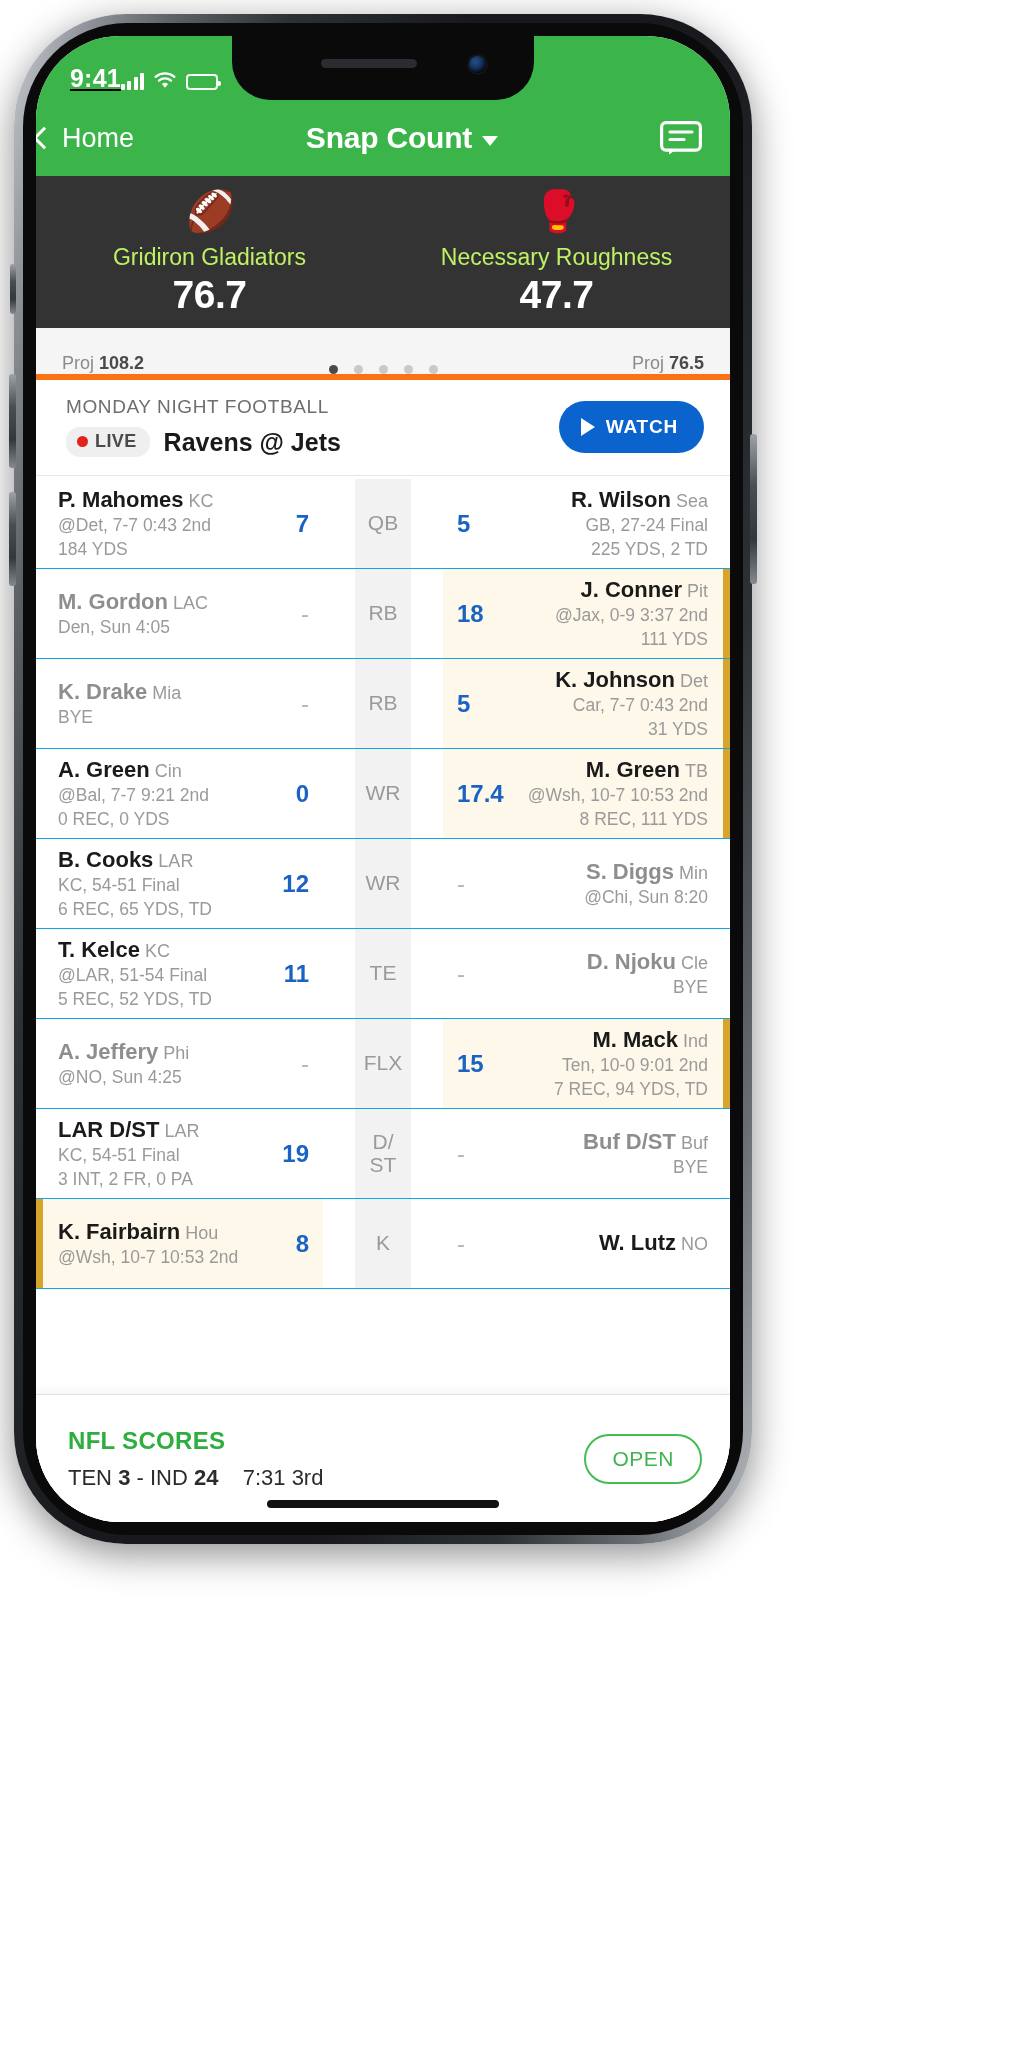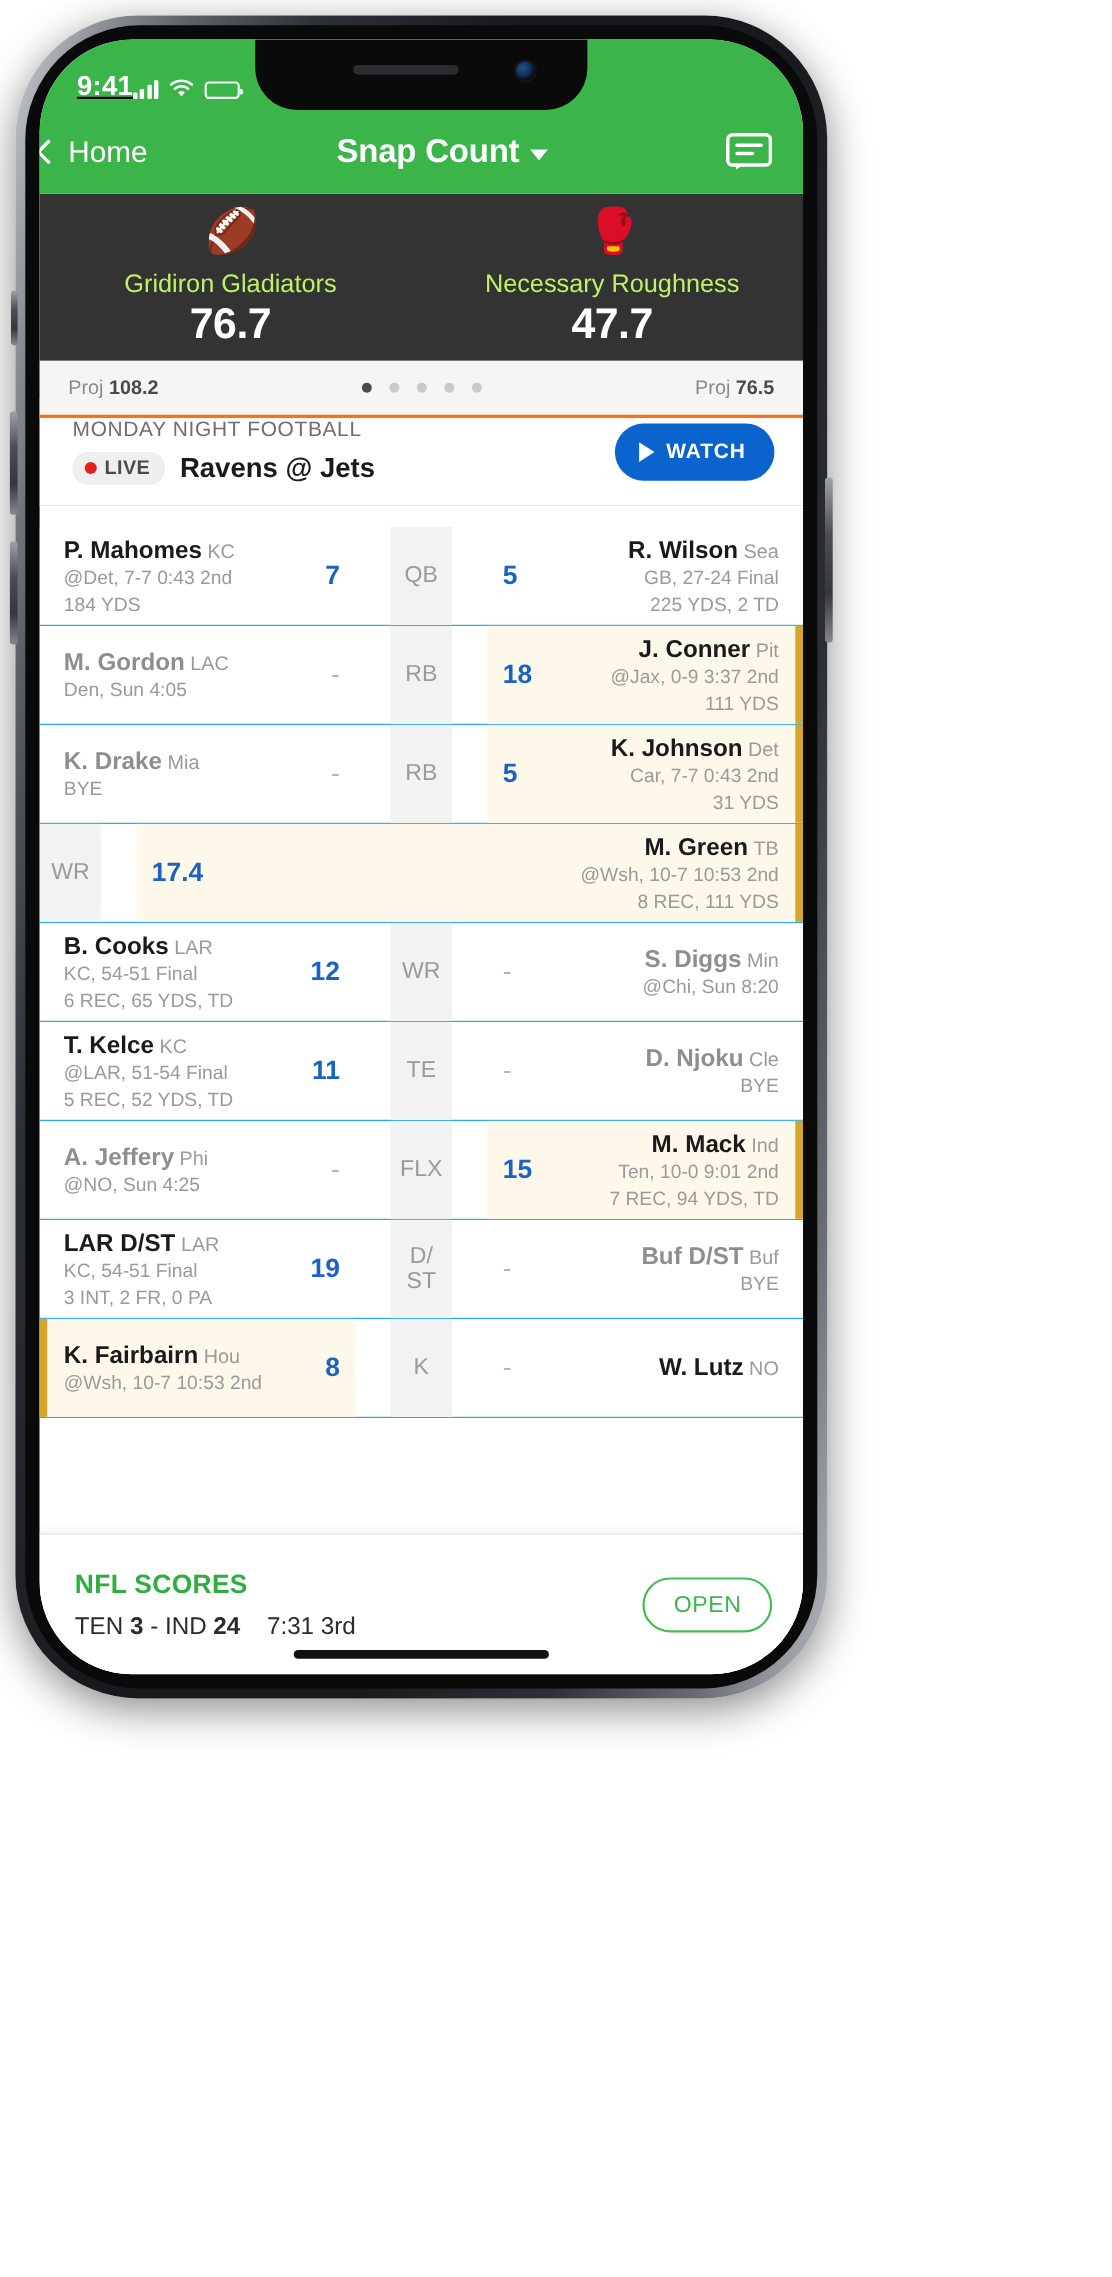--- a/index.html
+++ b/index.html
@@ -229,39 +229,39 @@
     margin-top: 2px;
     letter-spacing: -.5px;
   }
 
   
   #proj-bar {
     position: absolute;
     top: 292px; left: 0; right: 0;
     height: 52px;
     background: #f5f5f5;
-    border-bottom: 3px solid #f97316;
-    display: flex;
-    align-items: center;
+    border-bottom: 6px solid #f97316;
+    display: flex;
+    align-items: flex-end;
     z-index: 10;
     padding: 0 26px;
     box-sizing: border-box;
   }
   .proj-side { font-size: 18px; color: #8b8b8b; white-space: nowrap; }
   .proj-side b { color: #4a4a4a; font-weight: 700; }
   #proj-left { flex: 1; text-align: left; }
   #proj-right { flex: 1; text-align: right; }
   #page-dots { display: flex; gap: 16px; align-items: center; }
   #page-dots span { width: 9px; height: 9px; border-radius: 50%; background: #c9c9c9; display:block; }
   #page-dots span.active { background: #4a4a4a; }
 
   
   #mnf-banner {
     position: absolute;
-    top: 326px; left: 0; right: 0;
+    top: 342px; left: 0; right: 0;
     height: 98px;
     background: #fff;
     border-bottom: 1px solid #e6e6e6;
     display: flex;
     align-items: center;
     z-index: 9;
     padding: 0 26px 0 30px;
     box-sizing: border-box;
   }
   #mnf-left { flex: 1; }
@@ -607,20 +607,28 @@
           <div class="side right hl">
             <div class="pinfo">
               <div class="pname"><span>K. Johnson</span><span class="pteam">Det</span></div>
               <div class="pmeta">Car, 7-7 0:43 2nd</div>
               <div class="pmeta">31 YDS</div>
             </div>
             <div class="pscore">5</div>
           </div>
         </div>
         <div class="player-row">
+          <div class="side left">
+            <div class="pinfo">
+              <div class="pname"><span>A. Green</span><span class="pteam">Cin</span></div>
+              <div class="pmeta">@Bal, 7-7 9:21 2nd</div>
+              <div class="pmeta">0 REC, 0 YDS</div>
+            </div>
+            <div class="pscore">0</div>
+          </div>
           <div class="pos-cell">WR</div>
           <div class="side right hl">
             <div class="pinfo">
               <div class="pname"><span>M. Green</span><span class="pteam">TB</span></div>
               <div class="pmeta">@Wsh, 10-7 10:53 2nd</div>
               <div class="pmeta">8 REC, 111 YDS</div>
             </div>
             <div class="pscore">17.4</div>
           </div>
         </div>

